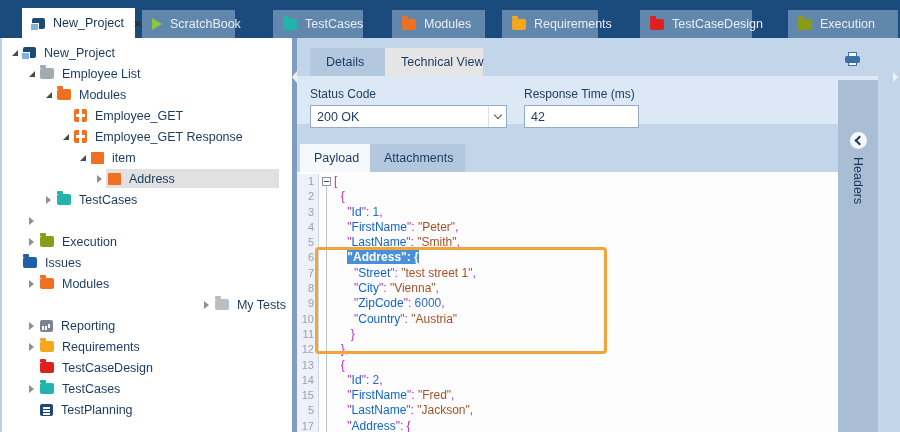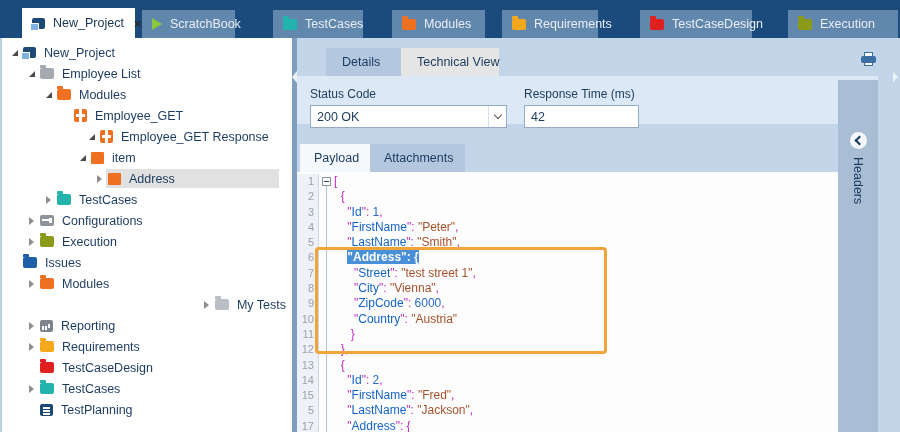--- a/index.html
+++ b/index.html
@@ -55,21 +55,21 @@
   .trow .rw .ico{margin-right:8px}
   .trow.selected .rw{background:#e1e1e1;min-width:165px}
 
   
   .splitter{position:absolute;top:38px;left:292px;width:5px;bottom:0;background:#7f9dbe}
   .splitter .tri-left{position:absolute;top:33px;left:0;width:0;height:0;
        border-top:6px solid transparent;border-bottom:6px solid transparent;border-right:5px solid #edf2f8}
 
   
   .main{position:absolute;top:38px;left:297px;right:0;bottom:0;background:#c3d5e8}
-  .doc-tabs{position:absolute;top:0;left:16px;right:0;height:38px;background:#c3d5e8}
+  .doc-tabs{position:absolute;top:0;left:0;right:0;height:38px;background:#c3d5e8}
   .doc-tab{position:absolute;bottom:0;height:28px;display:flex;align-items:center;
        padding:0 16px;box-sizing:border-box;font-size:12.5px;color:#1b3a5f;cursor:pointer;white-space:nowrap}
   .doc-tab.inactive{background:#b3c7de}
   .doc-tab.active{background:#e5e5e5}
   .printer{position:absolute;left:548px;top:18px;width:15px;height:7px;background:#3e6ea6;border-radius:2px}
   .printer::before{content:"";position:absolute;top:-4px;left:3px;width:7px;height:3px;
        background:#fff;border:1px solid #3e6ea6}
   .printer::after{content:"";position:absolute;bottom:-3px;left:3px;width:7px;height:2px;
        background:#fff;border:1px solid #3e6ea6}
   .tri-right-edge{position:absolute;right:2px;top:34px;width:0;height:0;
@@ -190,21 +190,21 @@
         <span>Modules</span>
       </span>
     </div>
     <div class="trow" style="padding-left: 57px;">
       <span class="arrow"></span>
       <span class="rw">
         <span class="ico module"></span>
         <span>Employee_GET</span>
       </span>
     </div>
-    <div class="trow" style="padding-left: 83px; align-items: center;">
+    <div class="trow" style="padding-left: 57px; align-items: center;">
       <span class="arrow">
         <i class="tri-open"></i>
       </span>
       <span class="rw">
         <span class="ico module"></span>
         <span>Employee_GET Response</span>
       </span>
     </div>
     <div class="trow" style="padding-left: 74px;">
       <span class="arrow">
@@ -229,24 +229,20 @@
         <i class="tri-closed"></i>
       </span>
       <span class="rw">
         <span class="ico folder teal"></span>
         <span>TestCases</span>
       </span>
     </div>
     <div class="trow" style="padding-left: 23px;">
       <span class="arrow">
         <i class="tri-closed"></i>
-      </span>
-      <span class="rw">
-        <span class="ico config"></span>
-        <span>Configurations</span>
       </span>
     </div>
     <div class="trow" style="padding-left: 23px;">
       <span class="arrow">
         <i class="tri-closed"></i>
       </span>
       <span class="rw">
         <span class="ico folder olive"></span>
         <span>Execution</span>
       </span>

